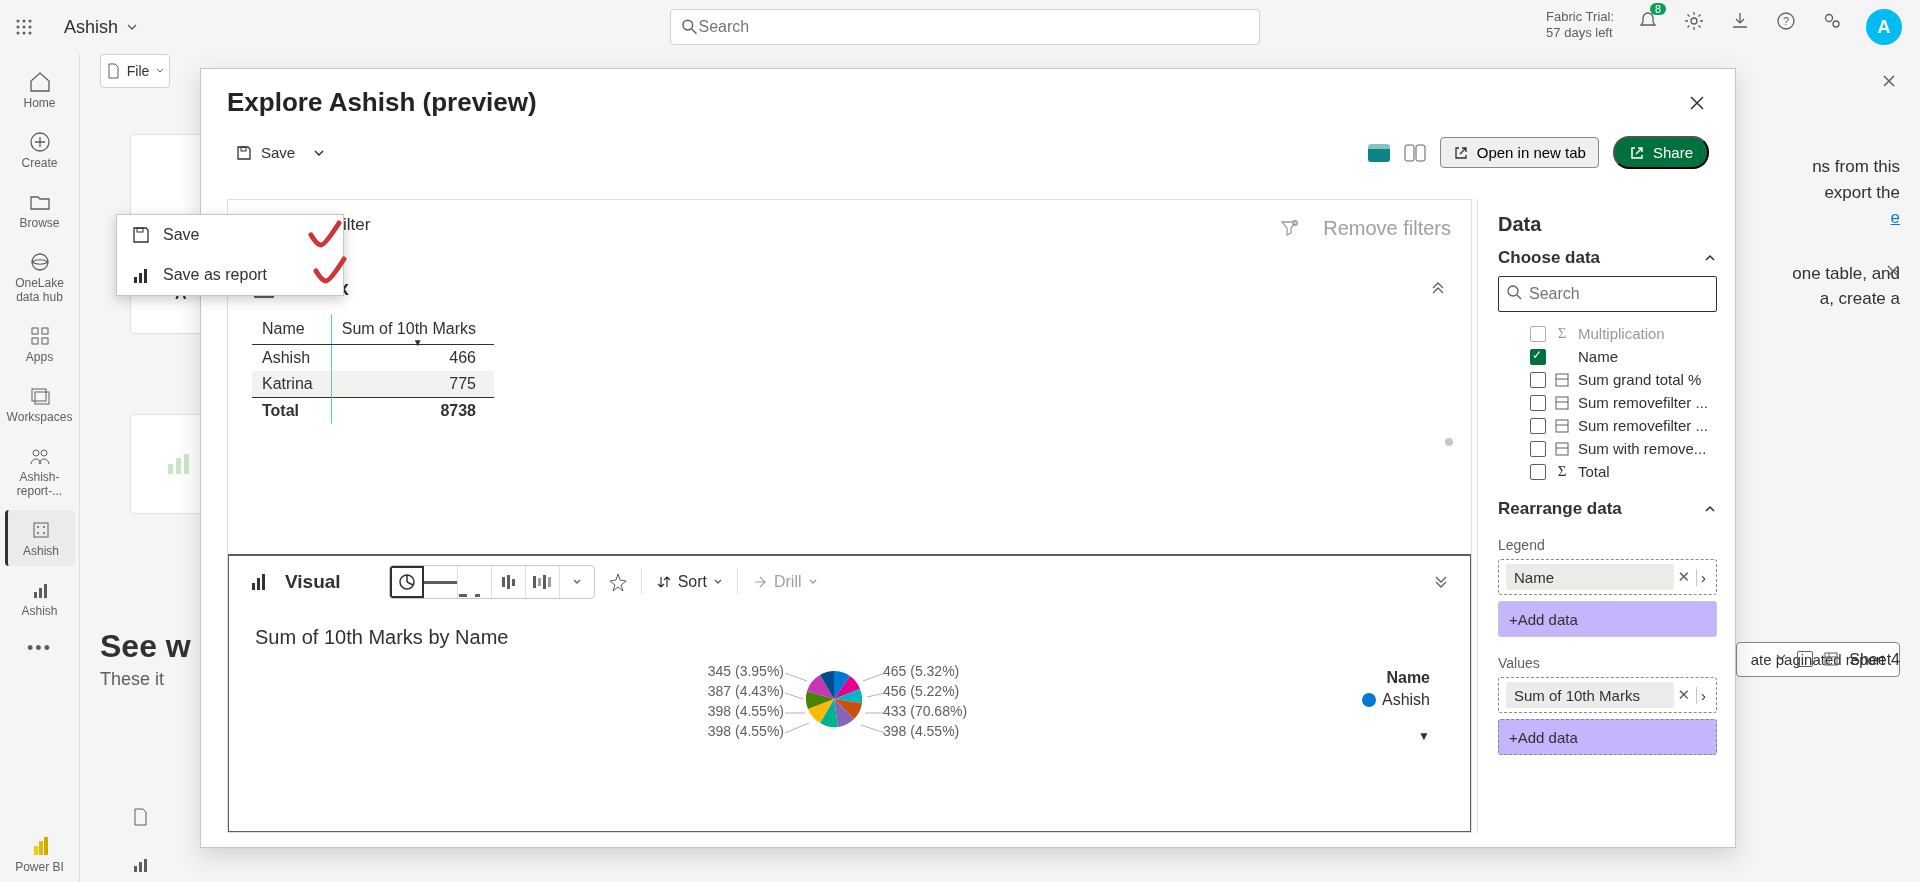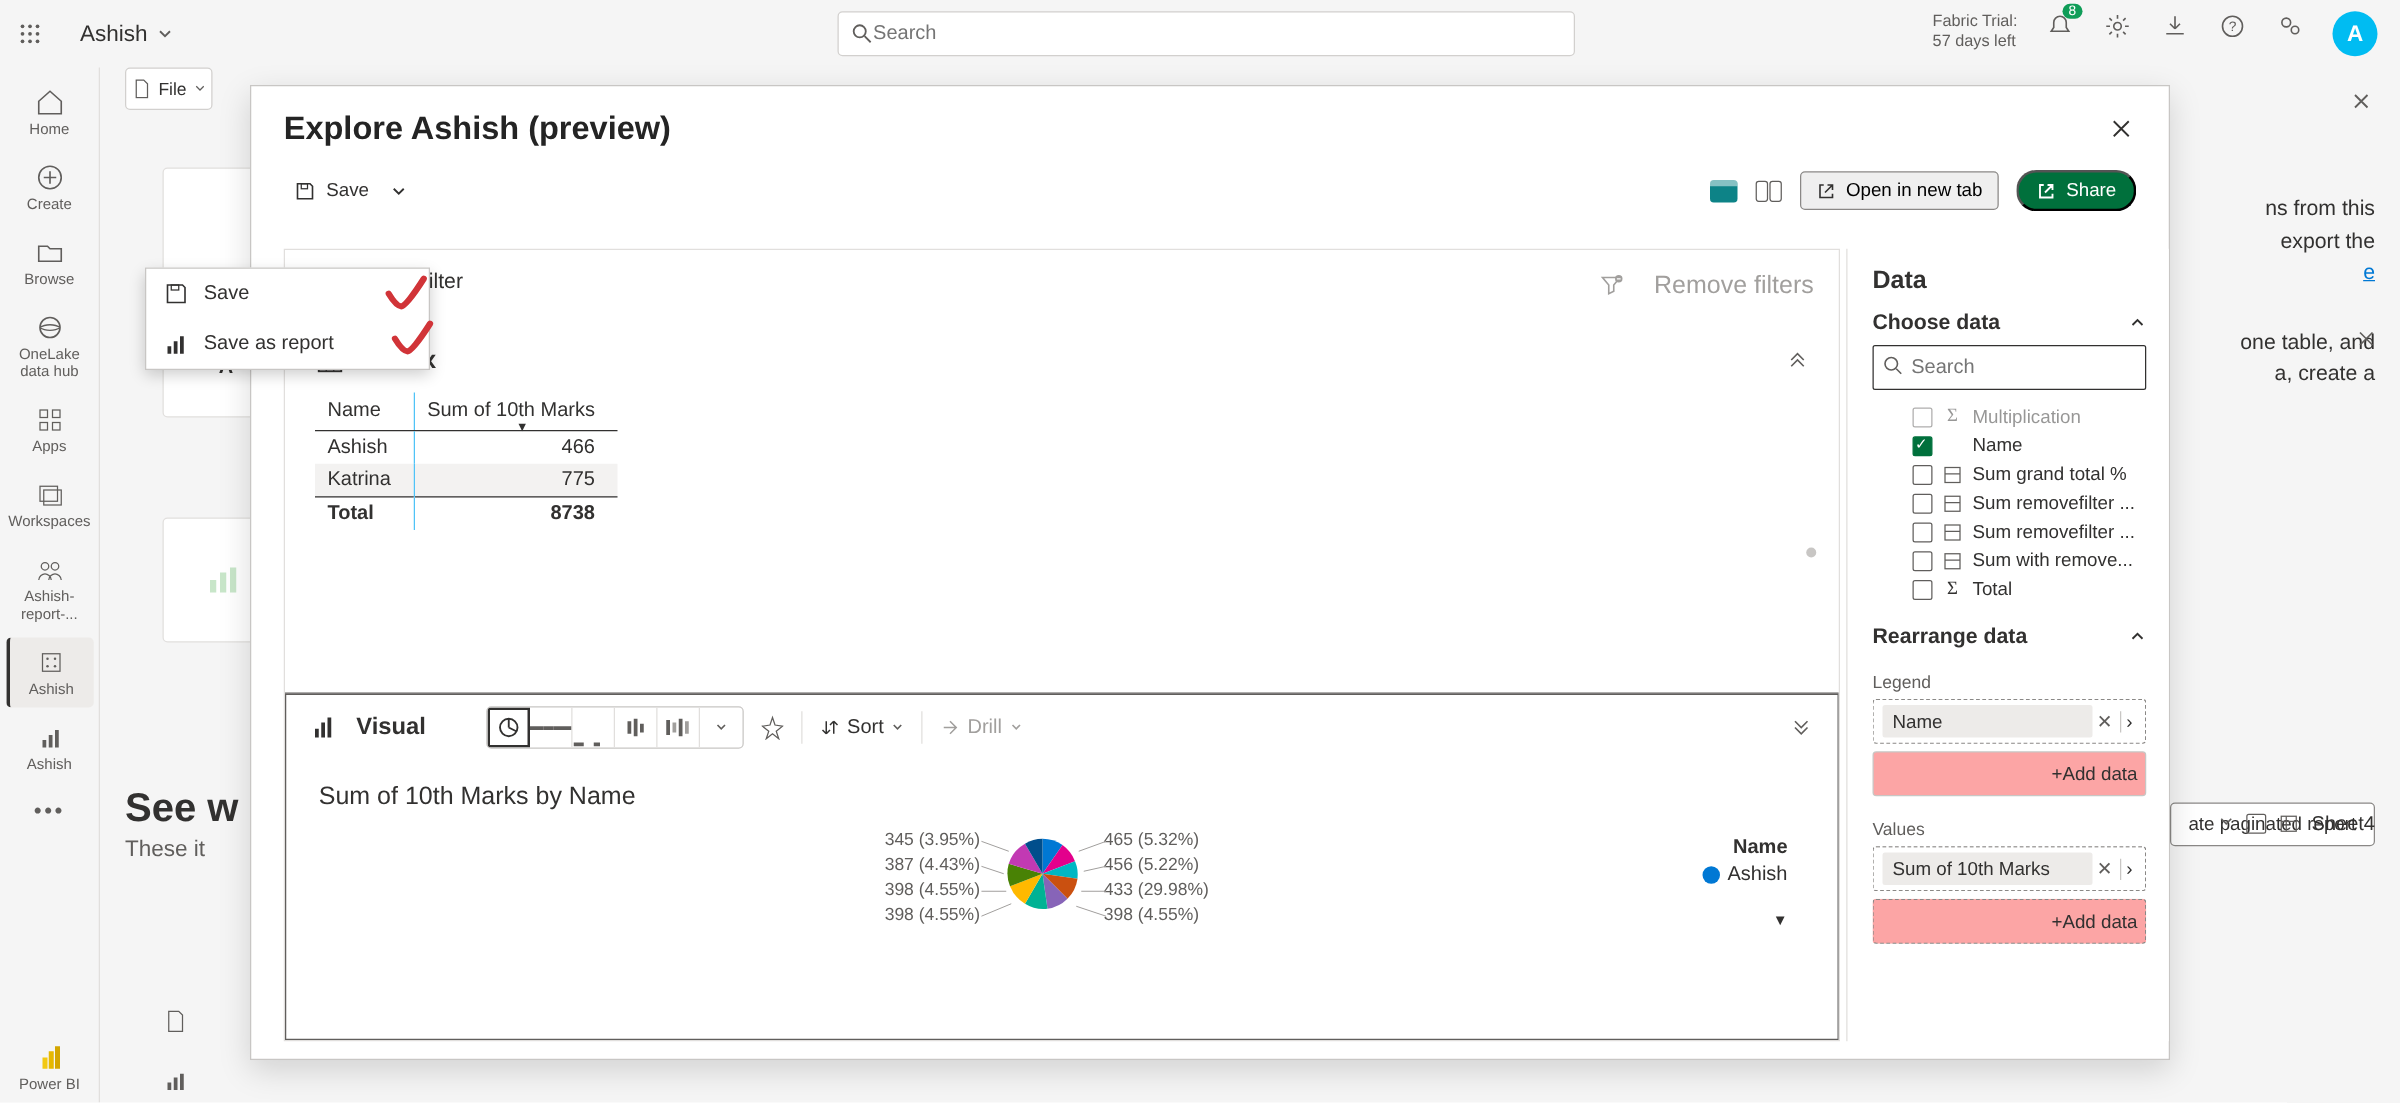--- a/index.html
+++ b/index.html
@@ -113,21 +113,21 @@
 .field-row { display:flex; align-items:center; gap:8px; padding:3px 0 3px 32px; font-size:15px; color:#323130;}
 .cb { width:16px; height:16px; border:1px solid #605e5c; border-radius:2px; flex-shrink:0;}
 .cb.checked { background:#00703c; border-color:#00703c; position:relative;}
 .cb.checked::after { content:"✓"; color:#fff; font-size:12px; position:absolute; left:1px; top:-2px;}
 .sigma { font-family: "Segoe UI"; font-size:15px; width:16px; text-align:center;}
 .pane-sub { font-size:14px; color:#605e5c; margin-top:18px;}
 .field-pill { border:1px dashed #8a8886; height:36px; margin-top:6px; border-radius:3px; display:flex; align-items:center; padding:0 6px 0 10px; font-size:15px;}
 .field-pill .pill-inner { flex:1; background:#edebe9; height:26px; margin:-3px; display:flex; align-items:center; padding:0 8px; border-radius:2px;}
 .pill-x { padding:0 6px; color:#605e5c;}
 .pill-chev { padding:0 4px; border-left:1px solid #c8c6c4;}
-.add-pill { border:1px solid #c8c6c4; background:#fca5a5; justify-content:flex-end;}
+.add-pill { border:1px solid #c8c6c4; background:#c4b5fd; justify-content:flex-start;}
 .add-pill.dashed { border:1px dashed #8a8886;}
 svg { display:block; }
 </style>
 </head>
 <body>
 
 <div class="topbar">
   <div class="grip">
     <svg width="18" height="18" viewBox="0 0 18 18">
         <g fill="#605e5c">
@@ -540,21 +540,21 @@
             <path d="M0 0 L-27 -8 A28 28 0 0 1 -14 -24 Z" fill="#c239b3"></path>
             <path d="M0 0 L-14 -24 A28 28 0 0 1 0 -28 Z" fill="#004e8c"></path>
           </g>
         </svg>
         <div class="lbl-left" style="left:395px; top:8px;">345 (3.95%)</div>
         <div class="lbl-left" style="left:395px; top:28px;">387 (4.43%)</div>
         <div class="lbl-left" style="left:395px; top:48px;">398 (4.55%)</div>
         <div class="lbl-left" style="left:395px; top:68px;">398 (4.55%)</div>
         <div class="lbl-right" style="left:654px; top:8px;">465 (5.32%)</div>
         <div class="lbl-right" style="left:654px; top:28px;">456 (5.22%)</div>
-        <div class="lbl-right" style="left:654px; top:48px;">433 (29.98%)</div>
+        <div class="lbl-right" style="left:654px; top:48px;">433 (70.68%)</div>
         <div class="lbl-right" style="left:654px; top:68px;">398 (4.55%)</div>
         <svg style="position:absolute; left:556px; top:14px;" width="100" height="80" viewBox="0 0 100 80">
           <g stroke="#a19f9d" stroke-width="0.8">
           <line x1="0" y1="4" x2="22" y2="12"></line>
                 <line x1="0" y1="24" x2="18" y2="30"></line>
                 <line x1="0" y1="44" x2="20" y2="44"></line>
                 <line x1="0" y1="64" x2="24" y2="54"></line>
           <line x1="78" y1="12" x2="100" y2="4"></line>
                 <line x1="82" y1="28" x2="100" y2="24"></line>
                 <line x1="80" y1="44" x2="100" y2="44"></line>

